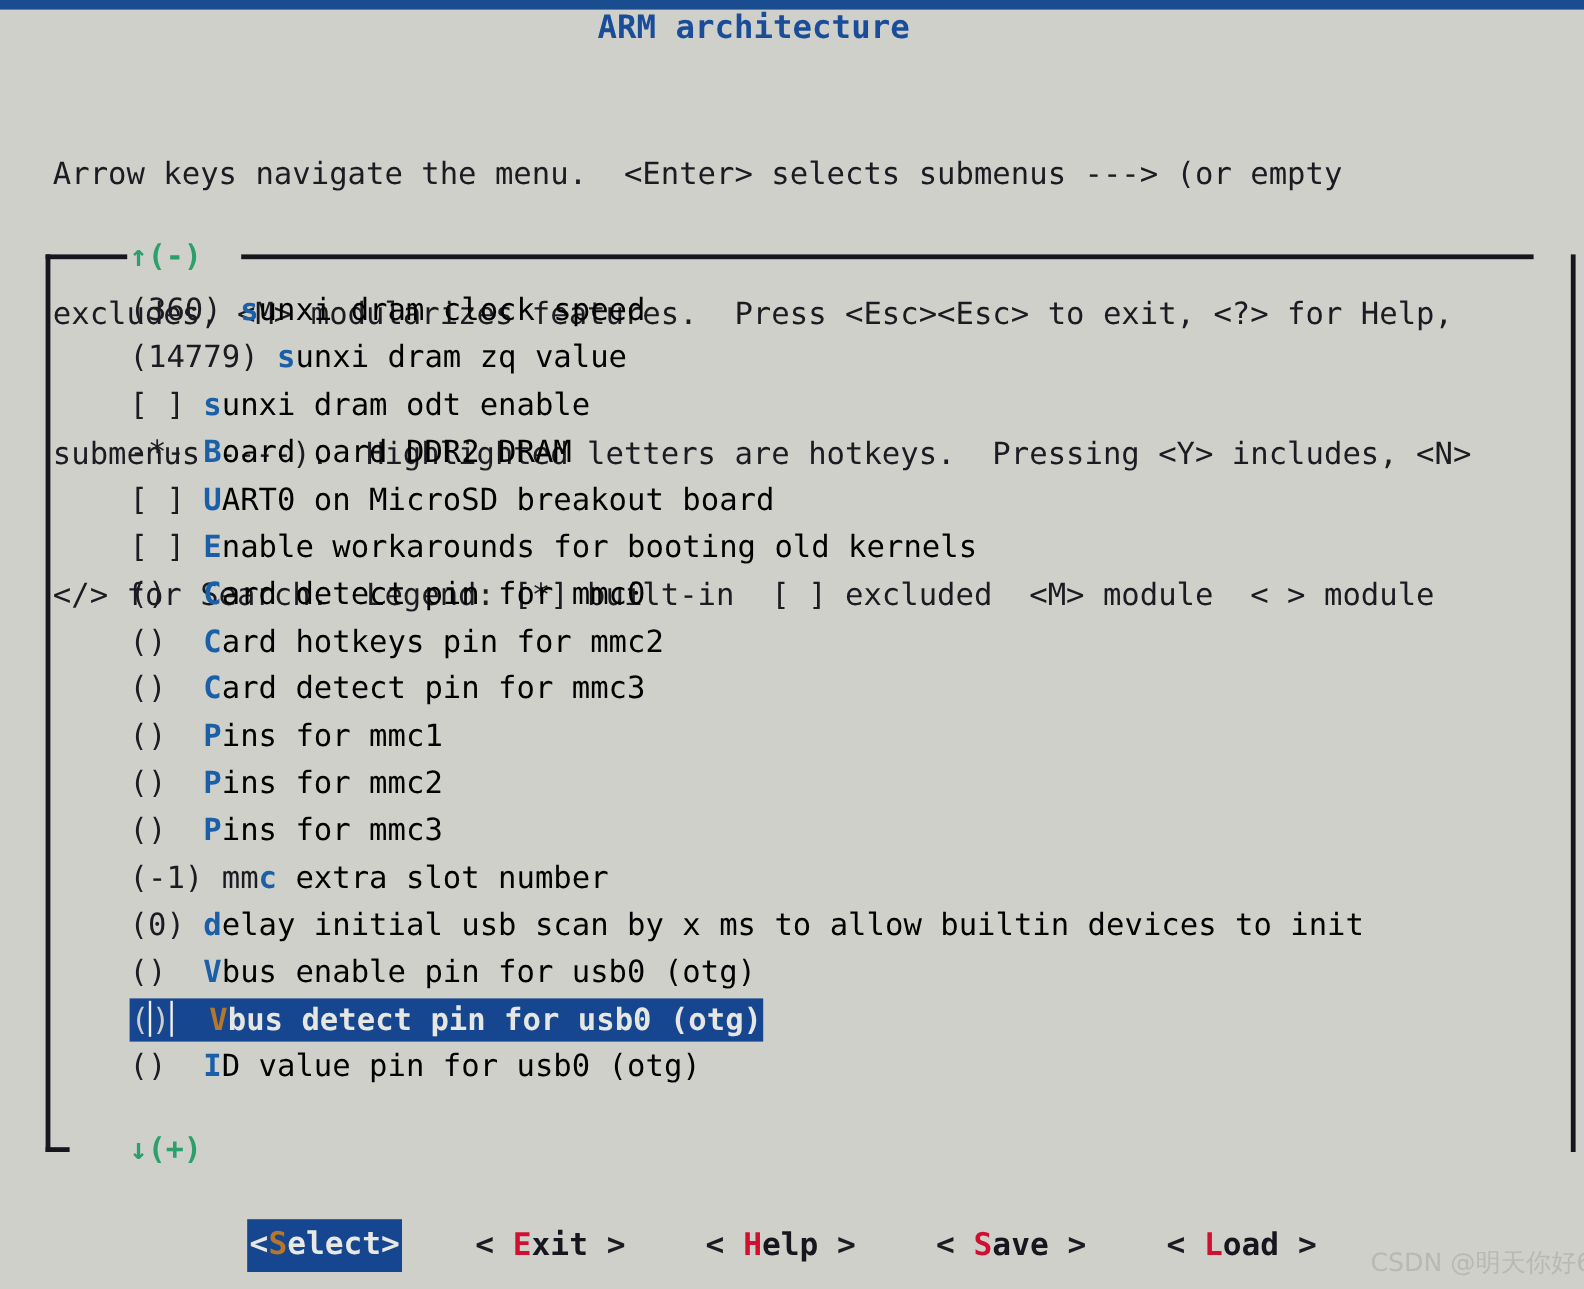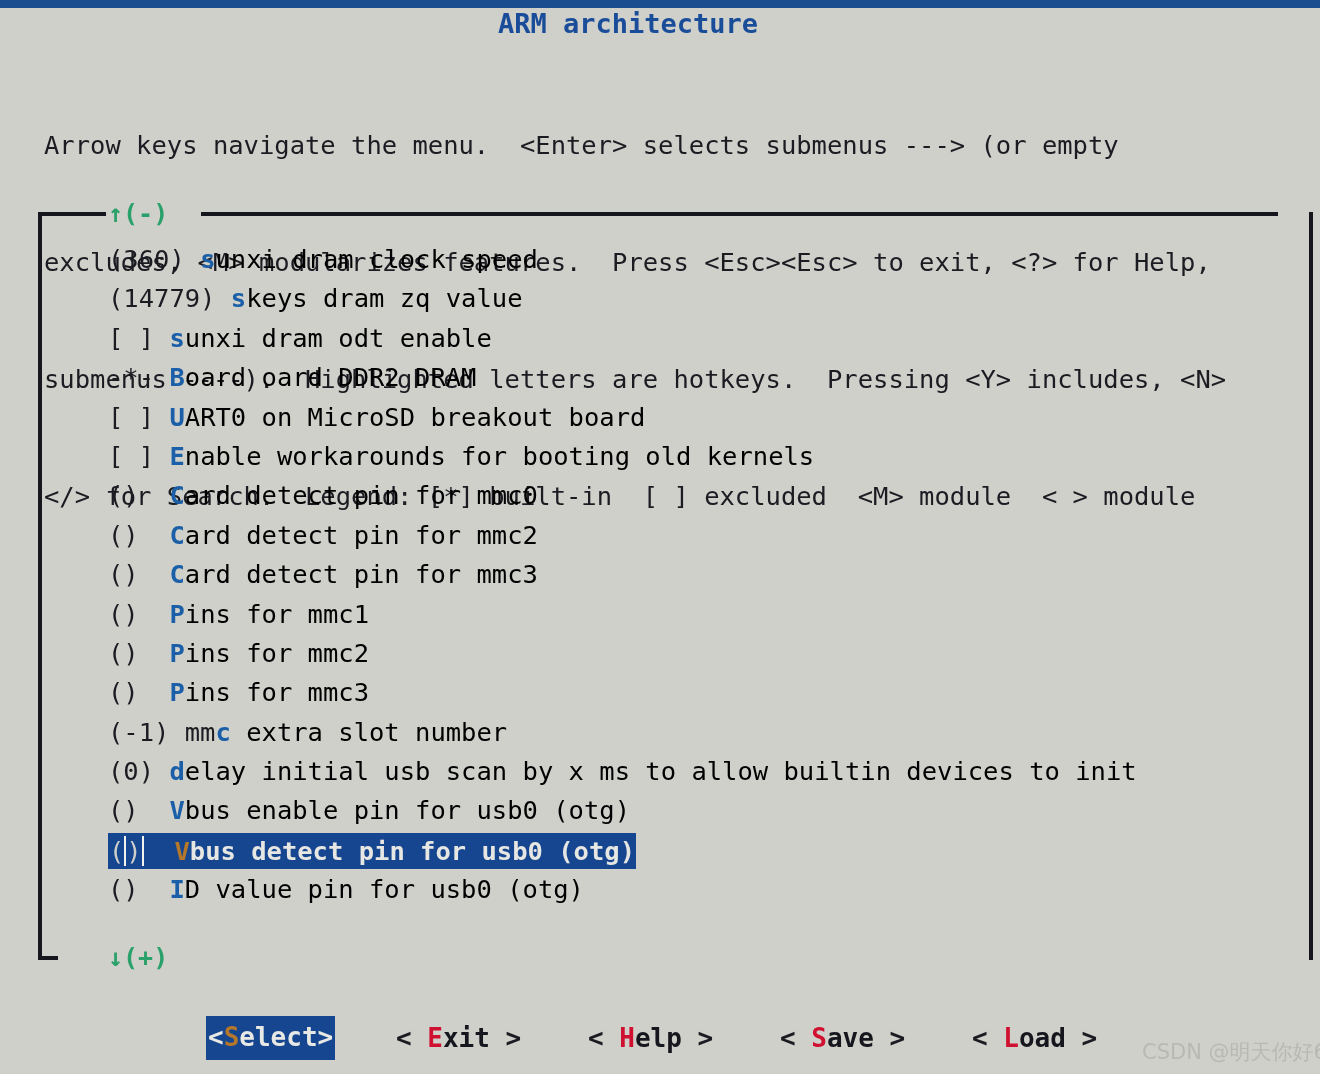--- a/index.html
+++ b/index.html
@@ -189,27 +189,27 @@
   <div class="frame-line" id="frame-top-right"></div>
   <div class="frame-line" id="frame-left"></div>
   <div class="frame-line" id="frame-right"></div>
   <div class="frame-line" id="frame-foot"></div>
 
   <div class="scroll-marker" id="scroll-up">↑(-)</div>
   <div class="scroll-marker" id="scroll-down">↓(+)</div>
 
   <div id="menu-list">
       <div class="menu-row"><span class="prefix">(360) </span><span class="hot">s</span><span class="rest">unxi dram clock speed</span></div>
-      <div class="menu-row"><span class="prefix">(14779) </span><span class="hot">s</span><span class="rest">keys dram zq value</span></div>
+      <div class="menu-row"><span class="prefix">(14779) </span><span class="hot">s</span><span class="rest">unxi dram zq value</span></div>
       <div class="menu-row"><span class="prefix">[ ] </span><span class="hot">s</span><span class="rest">unxi dram odt enable</span></div>
       <div class="menu-row"><span class="prefix">-*- </span><span class="hot">B</span><span class="rest">oard oard DDR2 DRAM</span></div>
       <div class="menu-row"><span class="prefix">[ ] </span><span class="hot">U</span><span class="rest">ART0 on MicroSD breakout board</span></div>
       <div class="menu-row"><span class="prefix">[ ] </span><span class="hot">E</span><span class="rest">nable workarounds for booting old kernels</span></div>
       <div class="menu-row"><span class="prefix">()  </span><span class="hot">C</span><span class="rest">ard detect pin for mmc0</span></div>
-      <div class="menu-row"><span class="prefix">()  </span><span class="hot">C</span><span class="rest">ard detect pin for mmc2</span></div>
+      <div class="menu-row"><span class="prefix">()  </span><span class="hot">C</span><span class="rest">ard hotkeys pin for mmc2</span></div>
       <div class="menu-row"><span class="prefix">()  </span><span class="hot">C</span><span class="rest">ard detect pin for mmc3</span></div>
       <div class="menu-row"><span class="prefix">()  </span><span class="hot">P</span><span class="rest">ins for mmc1</span></div>
       <div class="menu-row"><span class="prefix">()  </span><span class="hot">P</span><span class="rest">ins for mmc2</span></div>
       <div class="menu-row"><span class="prefix">()  </span><span class="hot">P</span><span class="rest">ins for mmc3</span></div>
       <div class="menu-row"><span class="prefix">(-1) mm</span><span class="hot">c</span><span class="rest"> extra slot number</span></div>
       <div class="menu-row"><span class="prefix">(0) </span><span class="hot">d</span><span class="rest">elay initial usb scan by x ms to allow builtin devices to init</span></div>
       <div class="menu-row"><span class="prefix">()  </span><span class="hot">V</span><span class="rest">bus enable pin for usb0 (otg)</span></div>
       <div class="menu-row selected"><span class="sel-wrap"><span class="prefix">(</span><span class="cursor-bar"></span><span class="prefix">)</span><span class="cursor-bar"></span><span class="rest">  </span><span class="hot">V</span><span class="rest">bus detect pin for usb0 (otg)</span></span></div>
       <div class="menu-row"><span class="prefix">()  </span><span class="hot">I</span><span class="rest">D value pin for usb0 (otg)</span></div>
     </div>

